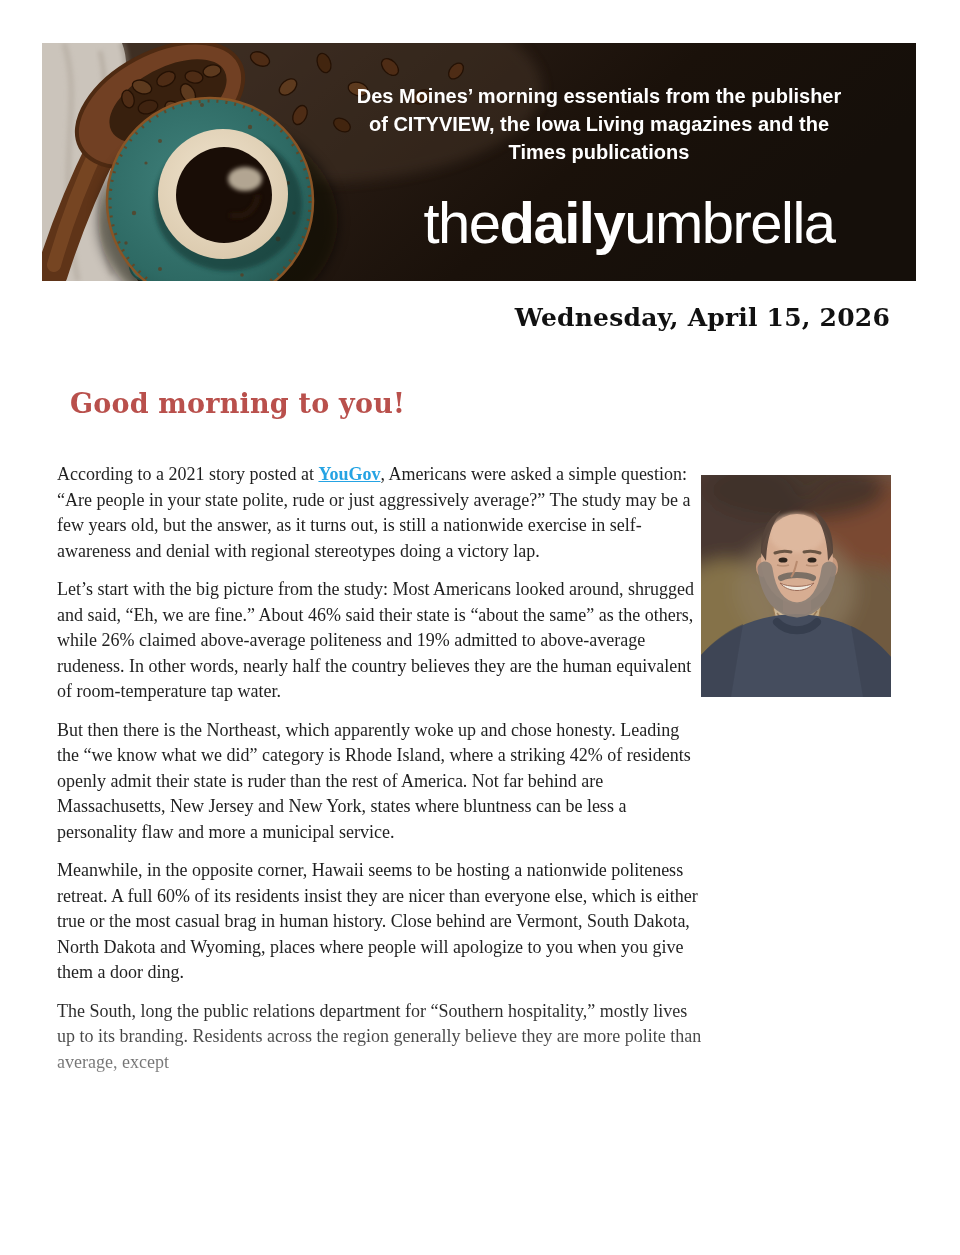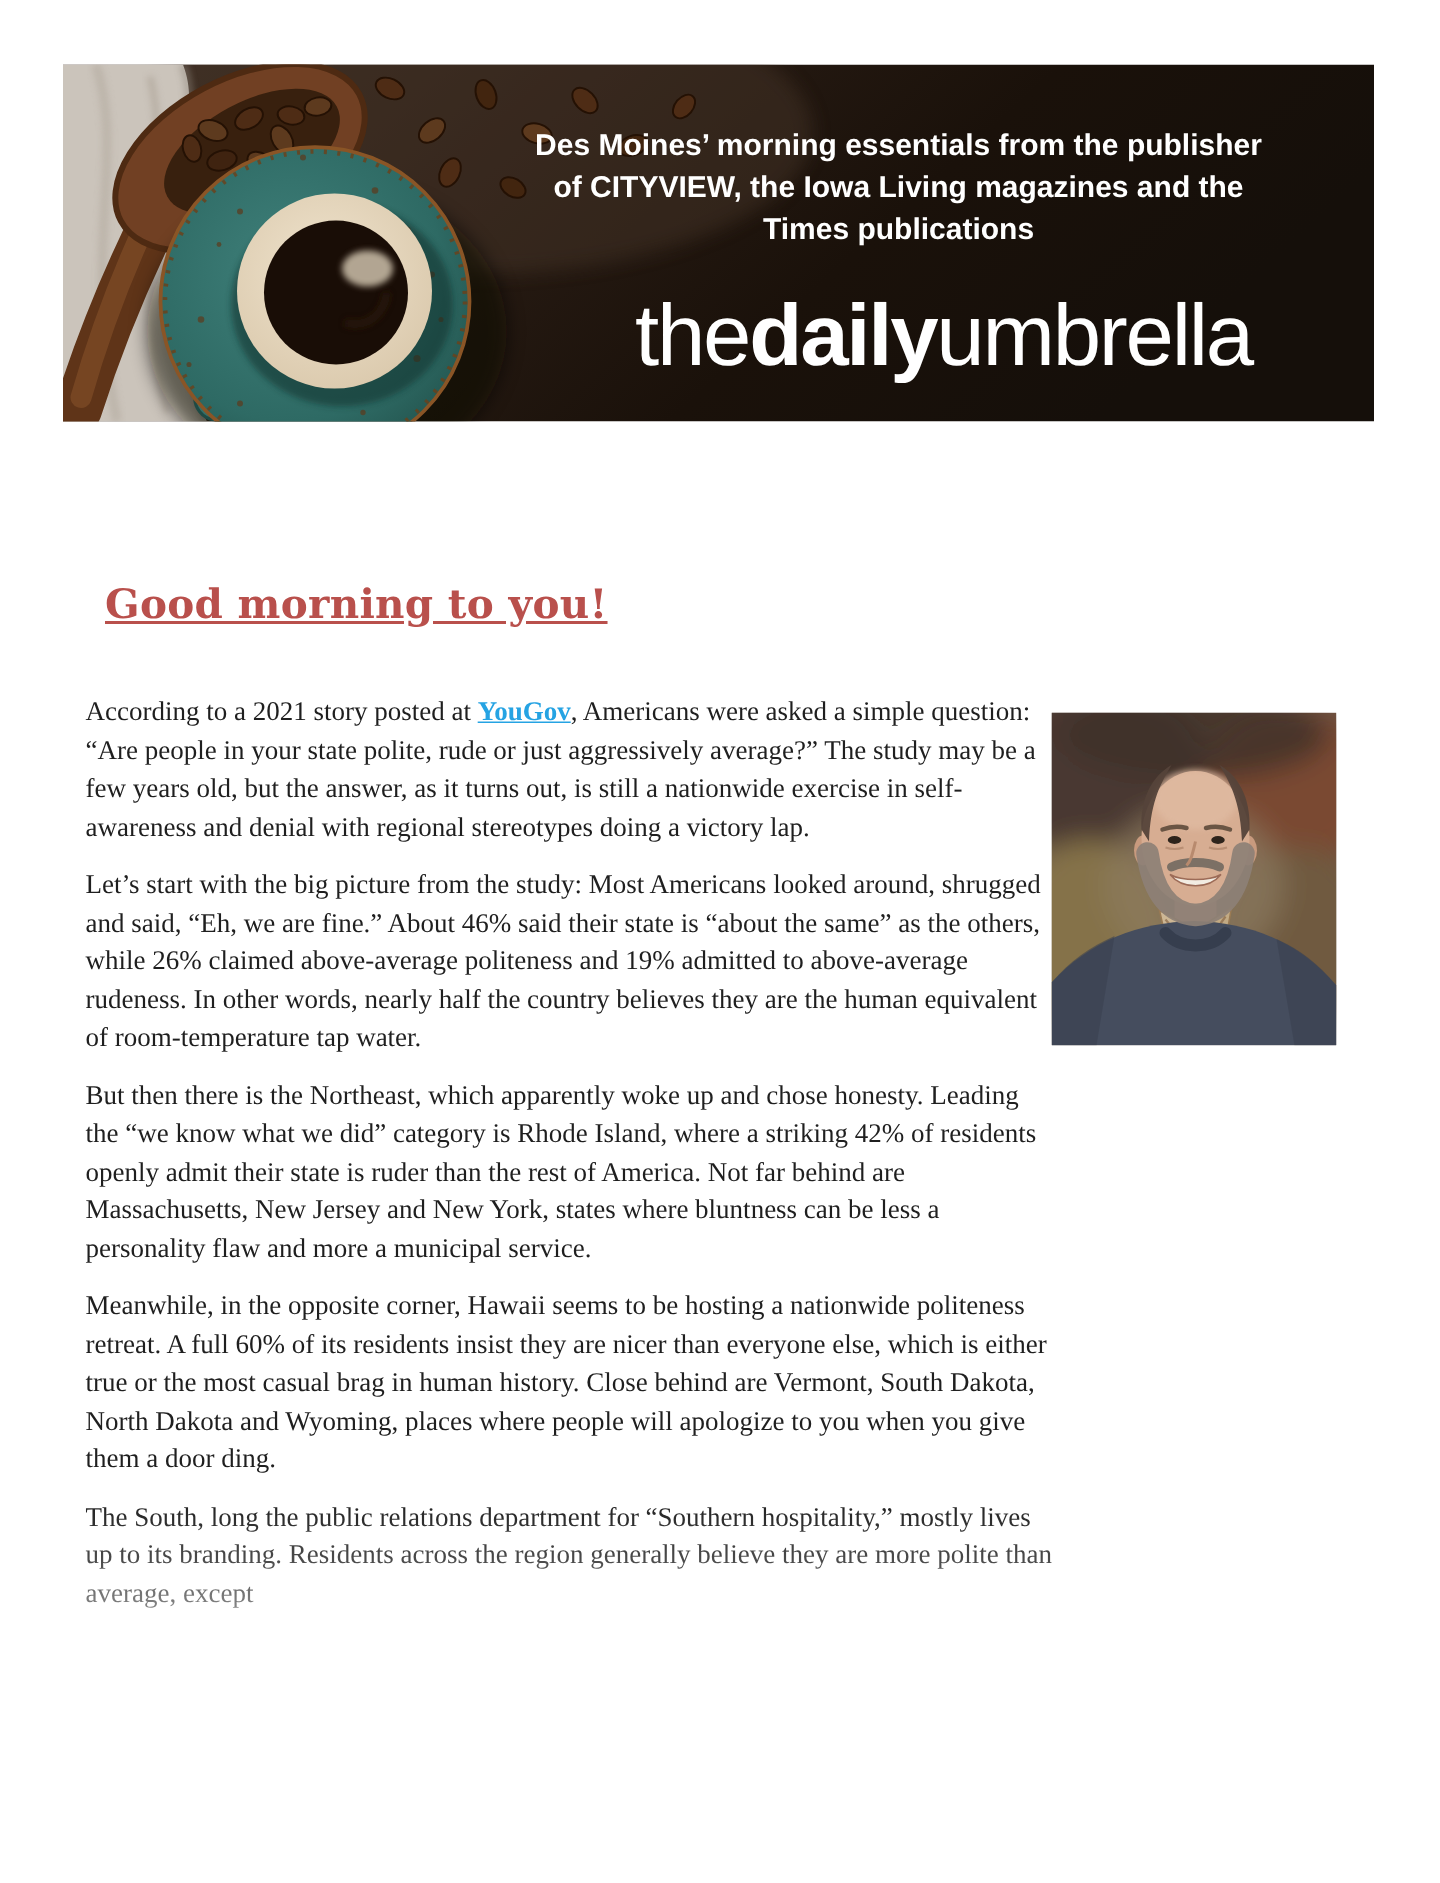--- a/index.html
+++ b/index.html
@@ -9,21 +9,21 @@
   
   .banner{position:absolute;left:42px;top:43px;width:874px;height:238px;}
   .banner svg{display:block;width:100%;height:100%;}
 
   
   .date-line{position:absolute;left:57px;top:303px;width:833px;text-align:right;
              font-weight:bold;font-size:25px;color:#111;letter-spacing:.2px;}
 
   
   .greeting{position:absolute;left:70px;top:388px;font-weight:bold;font-size:27px;
-            color:#b9504c;letter-spacing:.2px;text-decoration:underline;}
+            color:#b9504c;letter-spacing:.2px;}
 
   
   .article-col{position:absolute;left:57px;top:462px;width:645px;
                font-size:18px;line-height:25.5px;font-family:Liberation Serif, serif;}
   .article-col p{margin:0 0 13px 0;}
   a.inline-link{color:#25a3e3;font-weight:bold;text-decoration:underline;cursor:pointer;}
 
   
   .portrait{position:absolute;left:701px;top:475px;width:190px;height:222px;overflow:hidden;}
   .portrait svg{display:block;width:100%;height:100%;}
@@ -143,20 +143,21 @@
       <g class="sans" font-family="Liberation Sans, sans-serif" font-weight="bold" font-size="20" fill="#ffffff" text-anchor="middle">
         <text x="557" y="60">Des Moines’ morning essentials from the publisher</text>
         <text x="557" y="88">of CITYVIEW, the Iowa Living magazines and the</text>
         <text x="557" y="116">Times publications</text>
       </g>
 
       <text x="587" y="200" text-anchor="middle" font-family="Liberation Sans, sans-serif" font-size="58" fill="#ffffff" letter-spacing="-1.5"><tspan font-weight="400">the</tspan><tspan font-weight="700">daily</tspan><tspan font-weight="400">umbrella</tspan></text>
     </svg>
   </div>
 
+  <div class="date-line">Wednesday, April 15, 2026</div>
 
   <div class="greeting">Good morning to you!</div>
 
   <div class="article-col">
     <p><span>According to a 2021 story posted at </span><a class="inline-link">YouGov</a><span>, Americans were asked a simple question: “Are people in your state polite, rude or just aggressively average?” The study may be a few years old, but the answer, as it turns out, is still a nationwide exercise in self-awareness and denial with regional stereotypes doing a victory lap.</span></p>
     <p>Let’s start with the big picture from the study: Most Americans looked around, shrugged and said, “Eh, we are fine.” About 46% said their state is “about the same” as the others, while 26% claimed above-average politeness and 19% admitted to above-average rudeness. In other words, nearly half the country believes they are the human equivalent of room-temperature tap water.</p>
     <p>But then there is the Northeast, which apparently woke up and chose honesty. Leading the “we know what we did” category is Rhode Island, where a striking 42% of residents openly admit their state is ruder than the rest of America. Not far behind are Massachusetts, New Jersey and New York, states where bluntness can be less a personality flaw and more a municipal service.</p>
     <p>Meanwhile, in the opposite corner, Hawaii seems to be hosting a nationwide politeness retreat. A full 60% of its residents insist they are nicer than everyone else, which is either true or the most casual brag in human history. Close behind are Vermont, South Dakota, North Dakota and Wyoming, places where people will apologize to you when you give them a door ding.</p>
     <p>The South, long the public relations department for “Southern hospitality,” mostly lives up to its branding. Residents across the region generally believe they are more polite than average, except</p>
   </div>

